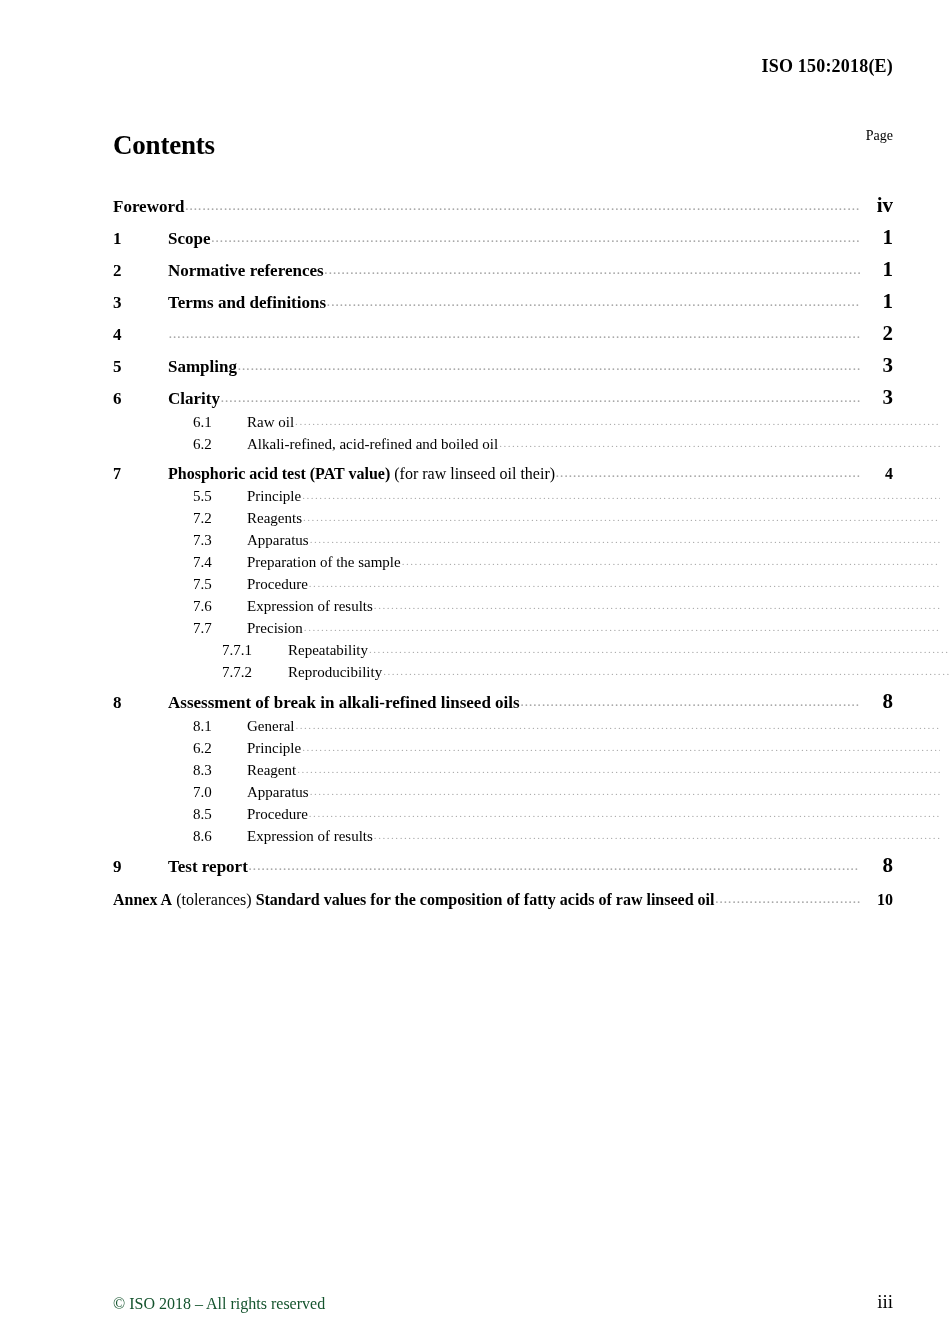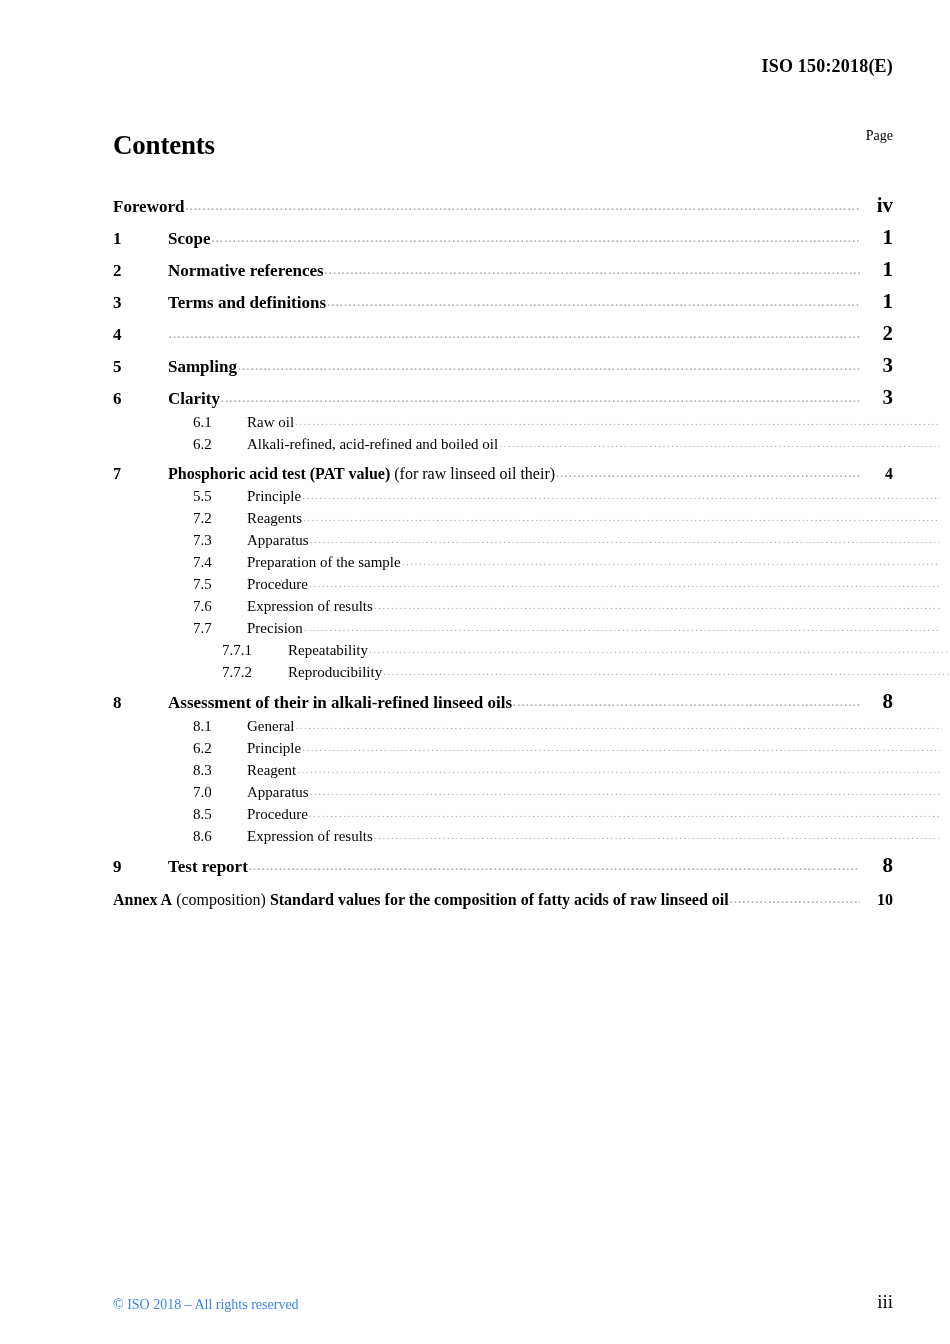--- a/index.html
+++ b/index.html
@@ -150,22 +150,22 @@
   .annex .pg { width: 30px; }
   .annex .reg { font-weight: normal; }
 
   .reg { font-weight: normal; }
 
   
   .footer-left {
     position: absolute;
     bottom: 31px;
     left: 113px;
-    font-size: 14px;
-    color: #3b82f6;
+    font-size: 16px;
+    color: #14532d;
   }
   .footer-right {
     position: absolute;
     bottom: 31px;
     right: 57px;
     font-family: "Liberation Sans Narrow", "Liberation Serif", serif;
     font-weight: normal;
     font-size: 19px;
   }
 </style>
@@ -287,21 +287,21 @@
         <span class="title">Repeatability</span>
         <span class="leader"></span>
       </div>
       <div class="toc-row lvl3">
         <span class="num">7.7.2</span>
         <span class="title">Reproducibility</span>
         <span class="leader"></span>
       </div>
       <div class="toc-row lvl1">
         <span class="num">8</span>
-        <span class="title">Assessment of their in alkali-refined linseed oils</span>
+        <span class="title">Assessment of break in alkali-refined linseed oils</span>
         <span class="leader"></span>
         <span class="pg">8</span>
       </div>
       <div class="toc-row lvl2">
         <span class="num">8.1</span>
         <span class="title">General</span>
         <span class="leader"></span>
         <span class="pg">8</span>
       </div>
       <div class="toc-row lvl2">
@@ -334,21 +334,21 @@
         <span class="leader"></span>
         <span class="pg">8</span>
       </div>
       <div class="toc-row lvl1">
         <span class="num">9</span>
         <span class="title">Test report</span>
         <span class="leader"></span>
         <span class="pg">8</span>
       </div>
       <div class="toc-row annex">
-        <span class="title"><span>Annex A</span><span class="reg"> (composition) </span><span>Standard values for the composition of fatty acids of raw linseed oil</span></span>
+        <span class="title"><span>Annex A</span><span class="reg"> (tolerances) </span><span>Standard values for the composition of fatty acids of raw linseed oil</span></span>
         <span class="leader"></span>
         <span class="pg">10</span>
       </div>
     </div>
 
   <div class="footer-left">© ISO 2018 – All rights reserved</div>
 
   <div class="footer-right">iii</div>
 
 </div>

